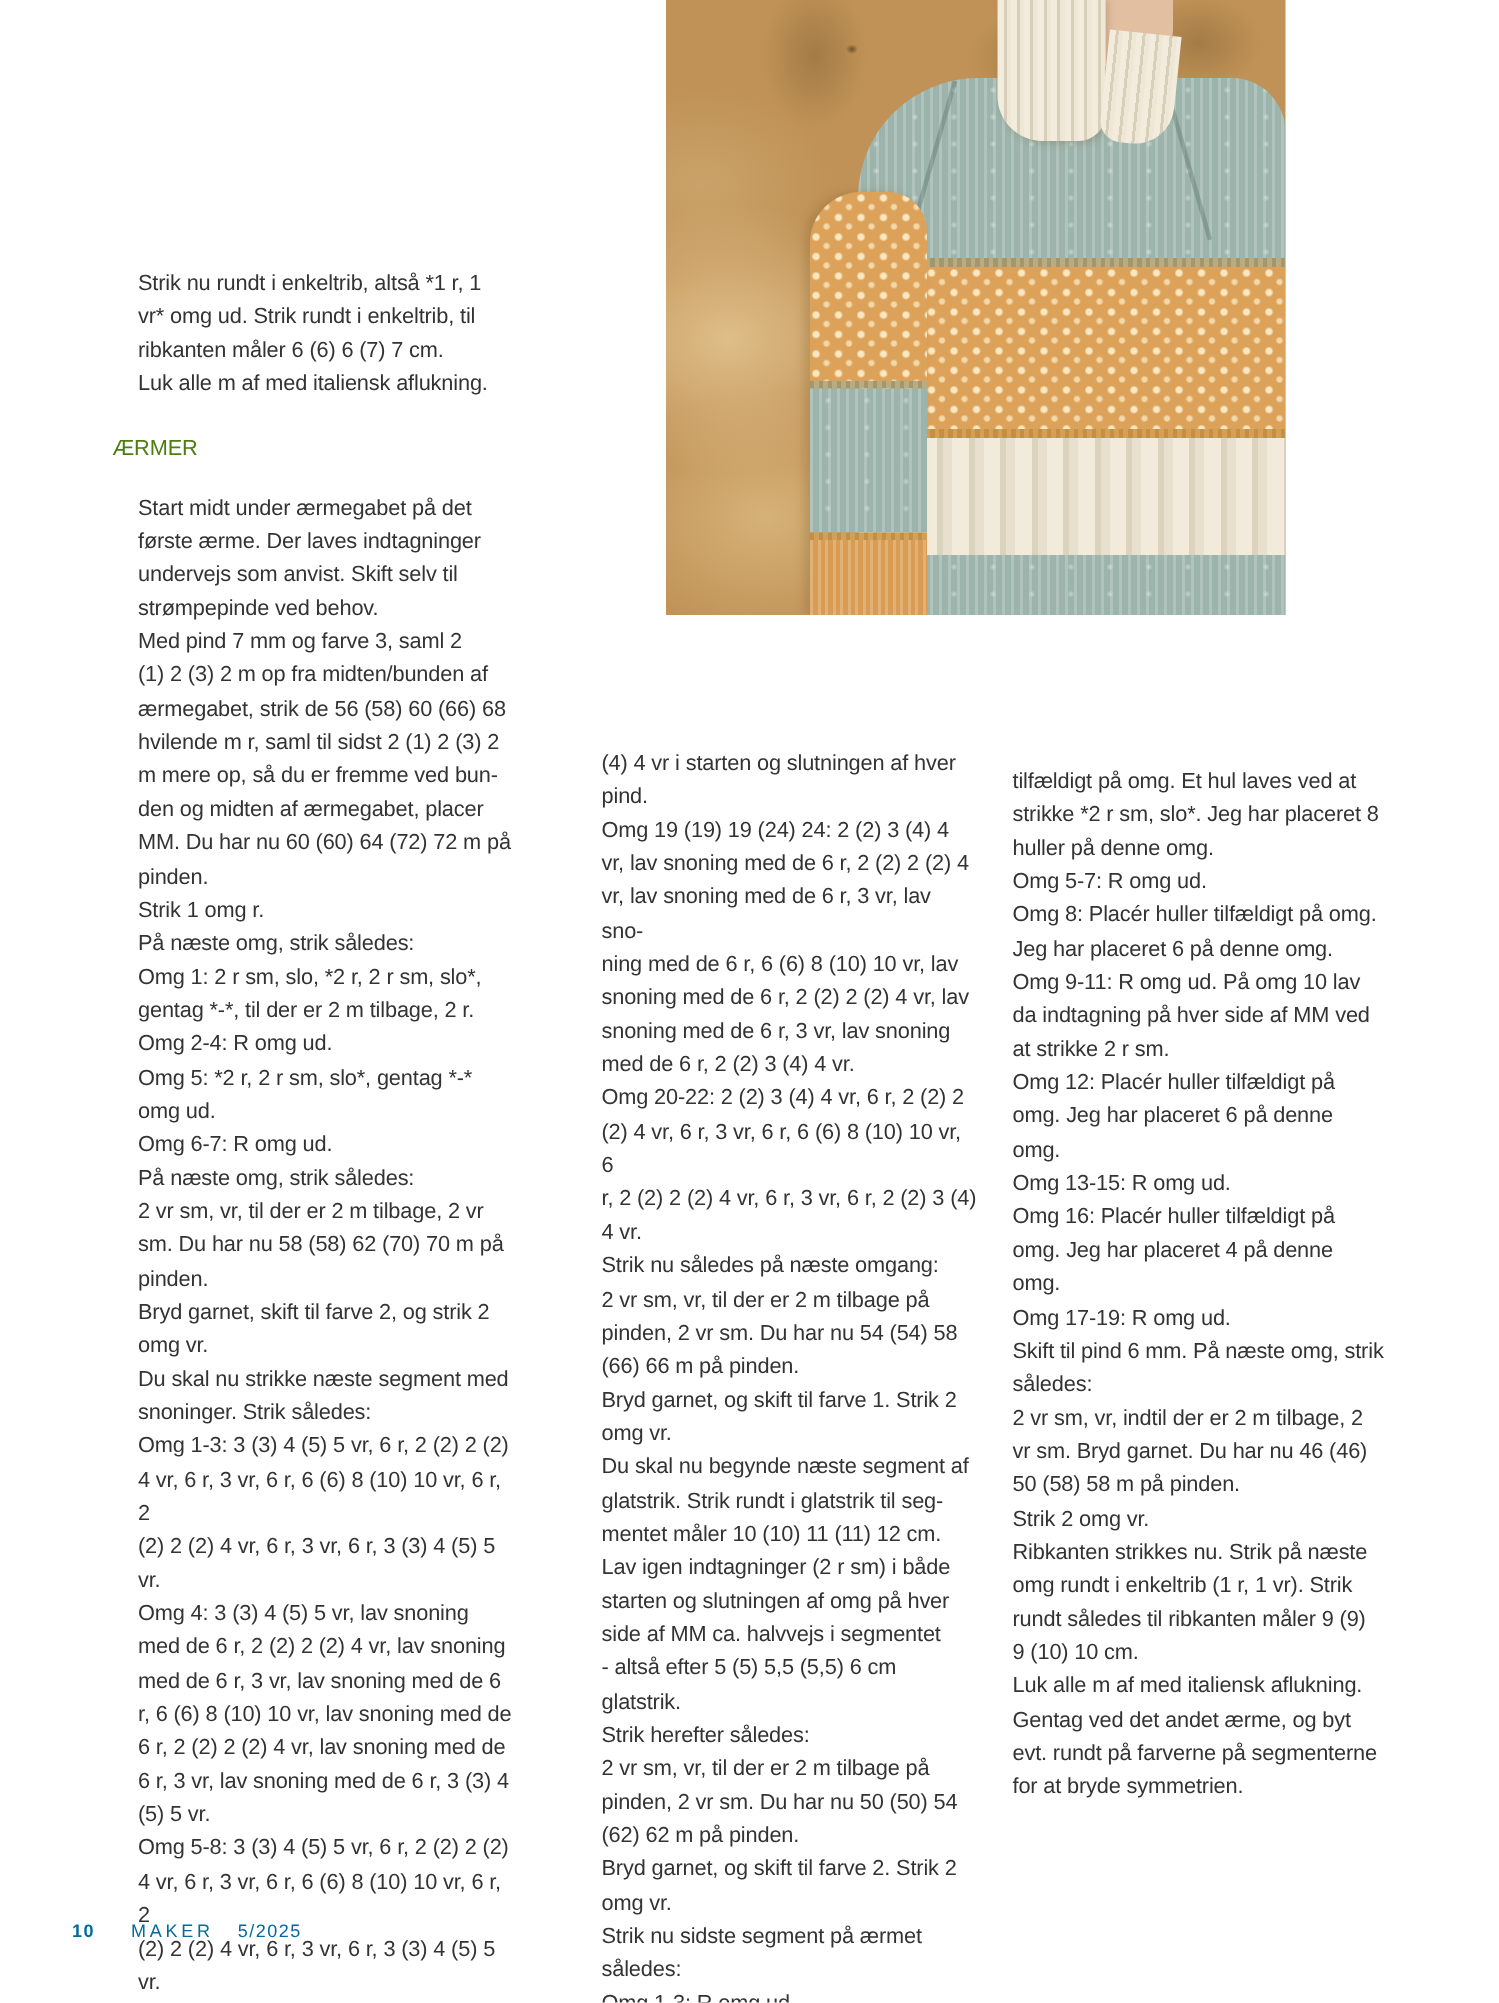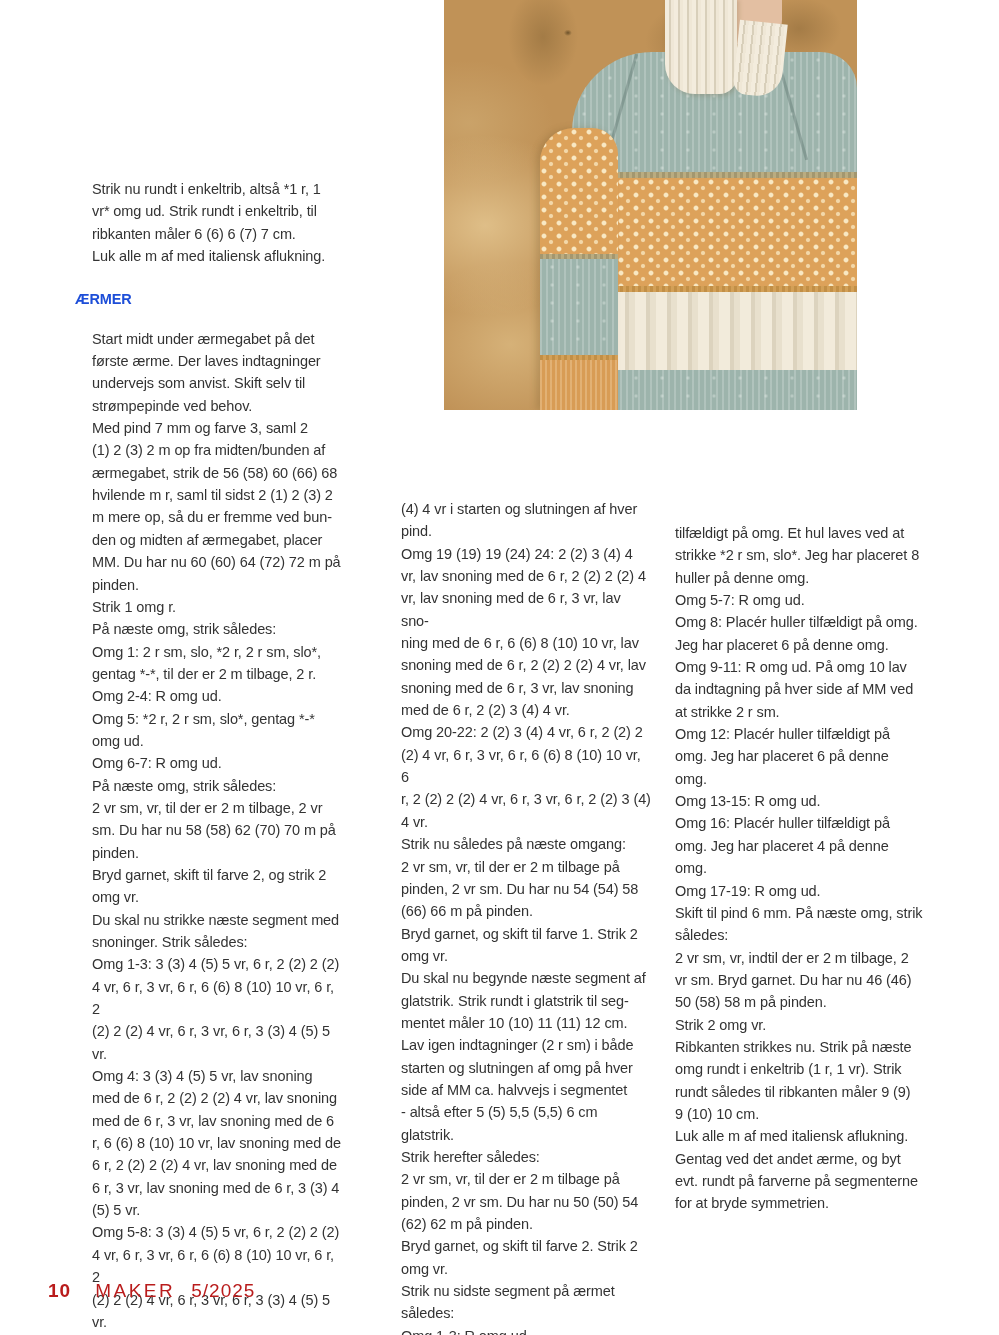--- a/index.html
+++ b/index.html
@@ -2,27 +2,27 @@
 <html><head>
 <meta charset="utf-8">
 <style>
   html,body{margin:0;padding:0;}
   body{
     width:999px;height:1335px;position:relative;background:#ffffff;
     font-family:"Liberation Sans",sans-serif;color:#333333;overflow:hidden;
   }
   .col{position:absolute;width:284px;font-size:14.5px;line-height:22.35px;letter-spacing:-0.1px;}
   .body-text{margin:17px;white-space:pre-line;}
-  .sec-heading{margin:21px 0 0 0;font-size:14.5px;line-height:22.35px;font-weight:bold;color:#1d4ed8;white-space:pre-line;}
+  .sec-heading{margin:21px 0 0 0;font-size:14.5px;line-height:22.35px;font-weight:normal;color:#4d7c0f;white-space:pre-line;}
   #col1{left:75px;top:161px;}
   #col2{left:384px;top:481px;}
-  #col3{left:658px;top:505px;}
+  #col3{left:658px;top:493px;}
 
   
-  .footer{position:absolute;left:48px;top:1280px;display:flex;align-items:baseline;font-size:19px;color:#b91c1c;text-align:center;}
+  .footer{position:absolute;left:48px;top:1280px;display:flex;align-items:baseline;font-size:12px;color:#0369a1;text-align:center;}
   .footer .pageno{font-weight:bold;letter-spacing:1px;}
   .footer .mag{margin-left:24px;letter-spacing:2.5px;}
   .footer .issue{margin-left:16px;letter-spacing:1px;}
 
   
   .photo{
     position:absolute;left:444px;top:0;width:413px;height:410px;overflow:hidden;
     background:
       radial-gradient(90px 60px at 64% 10%, rgba(104,76,36,.40), transparent 70%),
       radial-gradient(60px 45px at 86% 7%, rgba(112,82,40,.35), transparent 70%),

